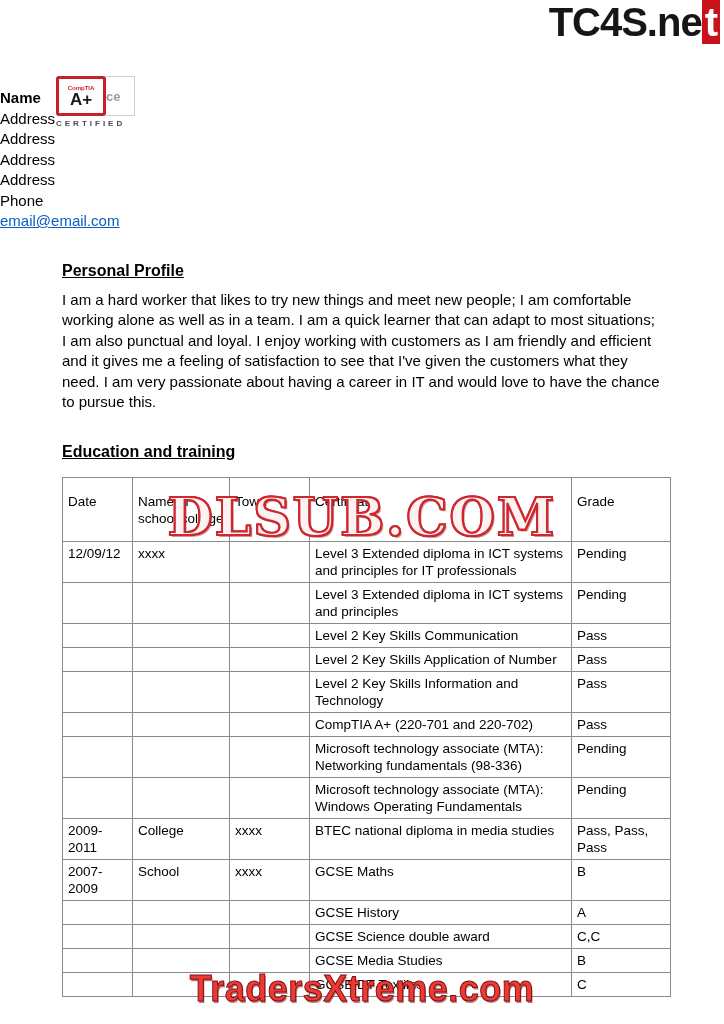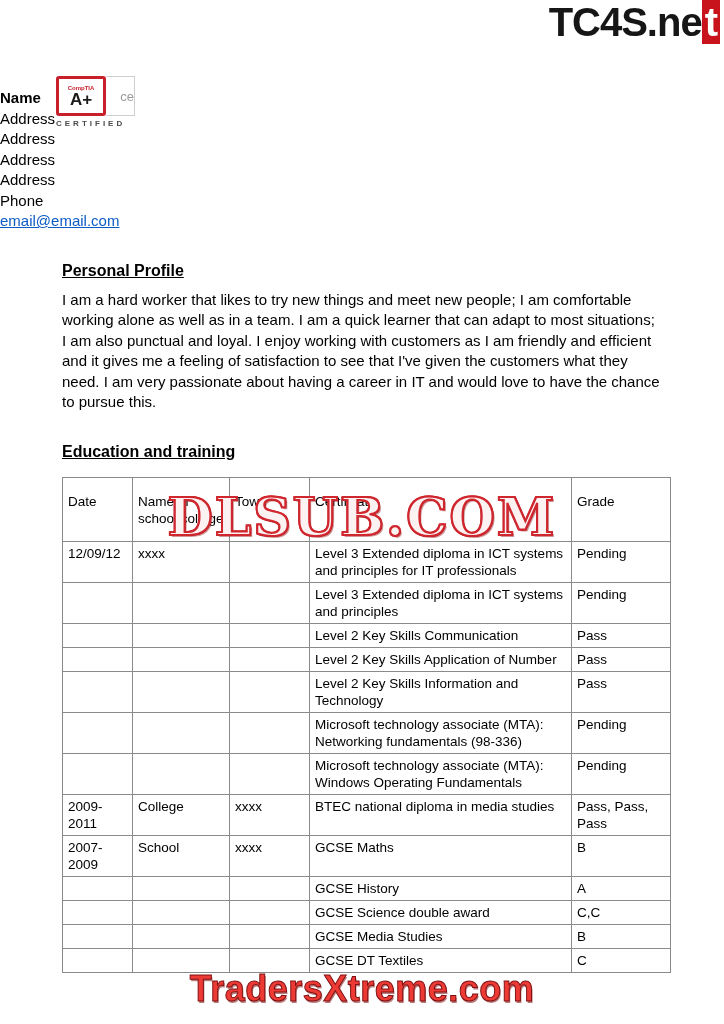--- a/index.html
+++ b/index.html
@@ -22,22 +22,22 @@
   .comptia{position:absolute;top:76px;left:56px;width:90px;}
   .comptia-row{display:flex;align-items:stretch;}
   .comptia-box{
     width:44px;height:34px;border:3px solid #c8202a;border-radius:3px;
     display:flex;flex-direction:column;align-items:center;justify-content:center;
     background:#fff;
   }
   .comptia-brand{font-size:6px;color:#c8202a;font-weight:bold;line-height:1;}
   .comptia-grade{font-size:17px;font-weight:bold;color:#1a1a1a;line-height:1;}
   .comptia-side{
-    display:flex;align-items:center;justify-content:flex-end;
-    border:1px solid #cfcfcf;border-left:none;width:28px;
+    display:flex;align-items:center;justify-content:flex-start;
+    border:1px solid #cfcfcf;border-left:none;width:28px;font-weight:bold;
   }
   .comptia-ce{font-size:13px;color:#9a9a9a;}
   .comptia-certified{
     margin-top:3px;font-size:8px;letter-spacing:3px;color:#4a4a4a;font-weight:bold;
   }
 
   
   .contact{margin:0;padding-top:88px;text-align:left;font-size:15px;line-height:20.5px;}
   .contact .name{font-weight:bold;}
   .contact a{color:#0b5cc4;text-decoration:underline;}
@@ -171,20 +171,27 @@
             <td></td>
             <td></td>
             <td></td>
             <td>Level 2 Key Skills Information and Technology</td>
             <td>Pass</td>
           </tr>
           <tr>
             <td></td>
             <td></td>
             <td></td>
+            <td>CompTIA A+ (220-701 and 220-702)</td>
+            <td>Pass</td>
+          </tr>
+          <tr>
+            <td></td>
+            <td></td>
+            <td></td>
             <td>Microsoft technology associate (MTA): Networking fundamentals (98-336)</td>
             <td>Pending</td>
           </tr>
           <tr>
             <td></td>
             <td></td>
             <td></td>
             <td>Microsoft technology associate (MTA): Windows Operating Fundamentals</td>
             <td>Pending</td>
           </tr>

